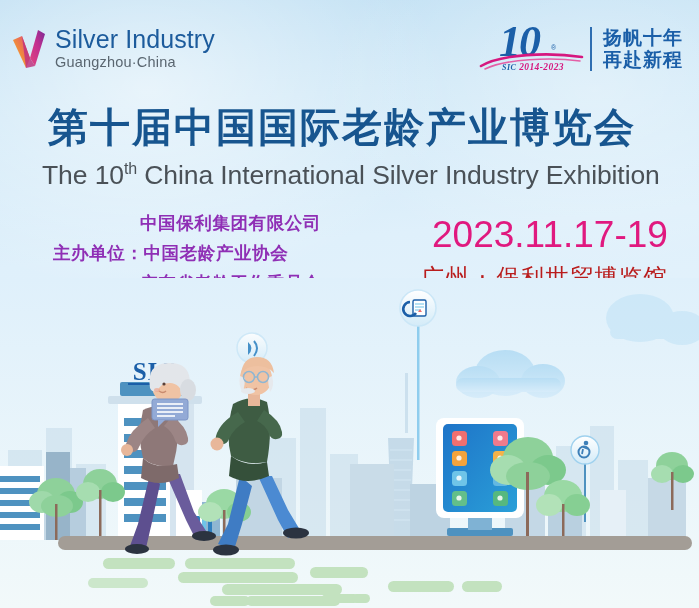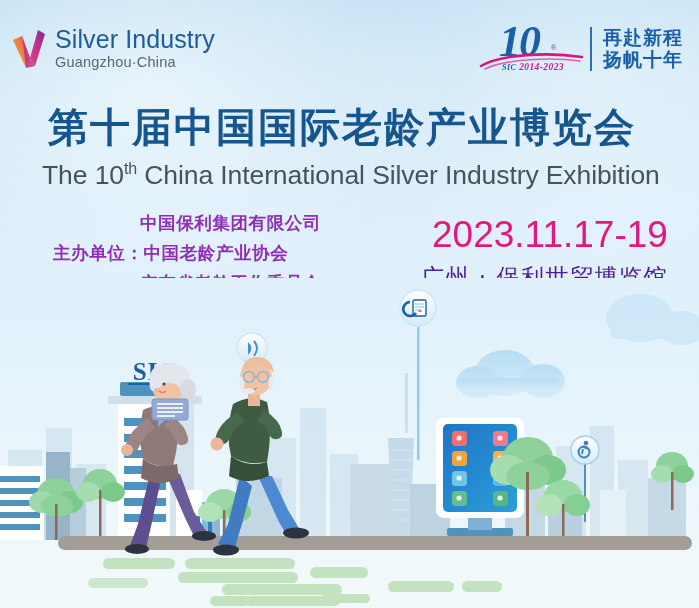--- a/index.html
+++ b/index.html
@@ -76,21 +76,21 @@
   .org-line.indent{padding-left:87px;}
 
   
   .datebox{position:absolute;left:421px;top:214px;text-align:right;}
   .date-main{
     font-family:"Liberation Sans","DejaVu Sans",sans-serif;
     font-size:37px;color:#e0197f;letter-spacing:0px;white-space:nowrap;font-weight:400;
   }
   .date-venue{
     font-family:"DejaVu Sans","Liberation Sans",sans-serif;
-    font-size:23px;color:#4c1d95;letter-spacing:1.5px;white-space:nowrap;margin-top:6px;font-weight:400;
+    font-size:23px;color:#b91c1c;letter-spacing:1.5px;white-space:nowrap;margin-top:6px;font-weight:400;
   }
 
   
   .scene{position:absolute;left:0;bottom:0;width:699px;height:330px;}
   .scene svg{display:block;}
 
   
   .speech{position:absolute;left:151px;top:398px;width:38px;height:30px;}
 </style>
 </head>
@@ -133,22 +133,22 @@
       <svg class="badge-swoosh" viewBox="0 0 105 18">
         <path d="M2 14 C22 2, 70 0, 103 5" stroke="#d6177f" stroke-width="2.6" fill="none" stroke-linecap="round"></path>
         <path d="M6 17 C26 7, 72 5, 101 9" stroke="#e45fa6" stroke-width="1.6" fill="none" stroke-linecap="round"></path>
       </svg>
       <div class="badge-years">
         <span class="sic">SIC</span><span>2014-2023</span>
       </div>
     </div>
     <div class="badge-divider"></div>
     <div class="badge-slogan">
+      <div>扬帆十年</div>
       <div>再赴新程</div>
-      <div>扬帆十年</div>
     </div>
   </div>
 
   <div class="title-cn">第十届中国国际老龄产业博览会</div>
   <div class="title-en"><span>The 10</span><sup>th</sup><span> China International Silver Industry Exhibition</span></div>
 
   <div class="org">
     <div class="org-line indent">中国保利集团有限公司</div>
     <div class="org-line">主办单位：中国老龄产业协会</div>
     <div class="org-line indent">广东省老龄工作委员会</div>

